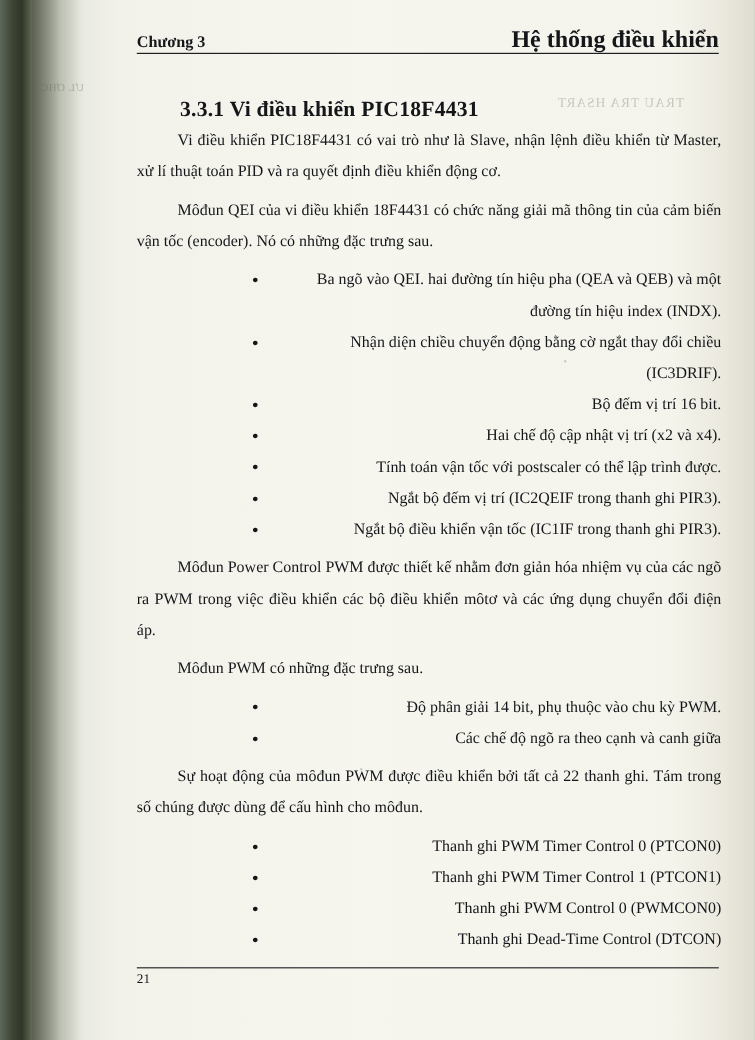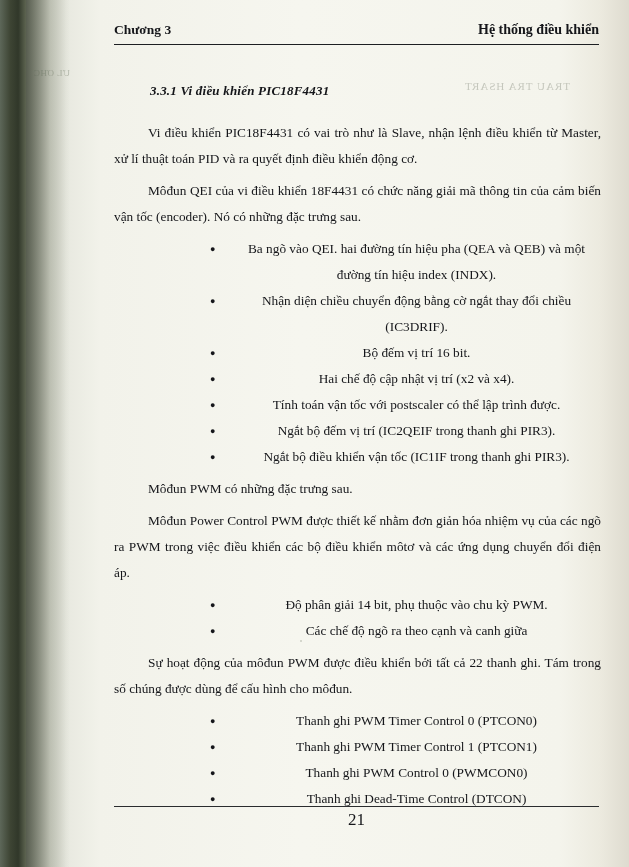--- a/index.html
+++ b/index.html
@@ -68,80 +68,78 @@
     position: absolute;
     left: 30px; top: 22px;
     width: 485px;
     display: flex;
     justify-content: space-between;
     align-items: baseline;
     font-size: 13.5px;
     font-weight: bold;
     color: #15161a;
   }
-  .header .right { font-size: 14px; }
+  .header .right { font-size: 20px; }
   .header-rule {
     position: absolute;
     left: 30px; top: 44px;
     width: 485px;
     border-bottom: 1.6px solid #1d1f22;
   }
   .body {
     position: absolute;
     left: 30px; top: 64px;
     width: 487px;
     color: #15161a;
     font-size: 13.3px;
     line-height: 26px;
     text-align: justify;
   }
   .sec-head {
-    font-style: italic;
     font-weight: bold;
-    margin: 14px 0 16px 36px;
-    font-size: 13px;
+    margin: 14px 0 0 36px;
+    font-size: 18px;
     letter-spacing: .2px;
   }
   p.para {
     margin: 0 0 6px 0;
     text-indent: 34px;
     text-align: justify;
     font-family: Liberation Serif, serif;
   }
   ul.bullets {
     list-style: none;
     margin: 2px 0 6px 0;
     padding: 0;
   }
   ul.bullets li {
     position: relative;
     margin: 0 0 0 96px;
     padding-left: 22px;
-    text-align: center;
+    text-align: right;
   }
   ul.bullets li::before {
     content: "\25CF";
     position: absolute;
     left: 0; top: 0;
     font-size: 9px;
     line-height: 26px;
     color: #15161a;
   }
   .footer-rule {
     position: absolute;
     left: 30px; top: 806px;
     width: 485px;
     border-bottom: 1.3px solid #2a2c2e;
   }
   .pageno {
     position: absolute;
     left: 30px; top: 810px;
     width: 485px;
-    text-align: center;
-    font-size: 17px;
+    font-size: 11px;
     color: #15161a;
   }
   .speck {
     position: absolute;
     background: rgba(120,125,110,.35);
     border-radius: 50%;
   }
 </style>
 </head>
 <body>
@@ -175,23 +173,23 @@
       <ul class="bullets">
         <li>Ba ngõ vào QEI. hai đường tín hiệu pha (QEA và QEB) và một đường tín hiệu index (INDX).</li>
         <li>Nhận diện chiều chuyển động bằng cờ ngắt thay đổi chiều (IC3DRIF).</li>
         <li>Bộ đếm vị trí 16 bit.</li>
         <li>Hai chế độ cập nhật vị trí (x2 và x4).</li>
         <li>Tính toán vận tốc với postscaler có thể lập trình được.</li>
         <li>Ngắt bộ đếm vị trí (IC2QEIF trong thanh ghi PIR3).</li>
         <li>Ngắt bộ điều khiển vận tốc (IC1IF trong thanh ghi PIR3).</li>
       </ul>
 
+      <p class="para">Môđun Power Control PWM được thiết kế nhằm đơn giản hóa nhiệm vụ của các ngõ ra PWM trong việc điều khiển các bộ điều khiển môtơ và các ứng dụng chuyển đổi điện áp.</p>
+
       <p class="para">Môđun PWM có những đặc trưng sau.</p>
-
-      <p class="para">Môđun Power Control PWM được thiết kế nhằm đơn giản hóa nhiệm vụ của các ngõ ra PWM trong việc điều khiển các bộ điều khiển môtơ và các ứng dụng chuyển đổi điện áp.</p>
 
       <ul class="bullets">
         <li>Độ phân giải 14 bit, phụ thuộc vào chu kỳ PWM.</li>
         <li>Các chế độ ngõ ra theo cạnh và canh giữa</li>
       </ul>
 
       <p class="para">Sự hoạt động của môđun PWM được điều khiển bởi tất cả 22 thanh ghi. Tám trong số chúng được dùng để cấu hình cho môđun.</p>
 
       <ul class="bullets">
         <li>Thanh ghi PWM Timer Control 0 (PTCON0)</li>

